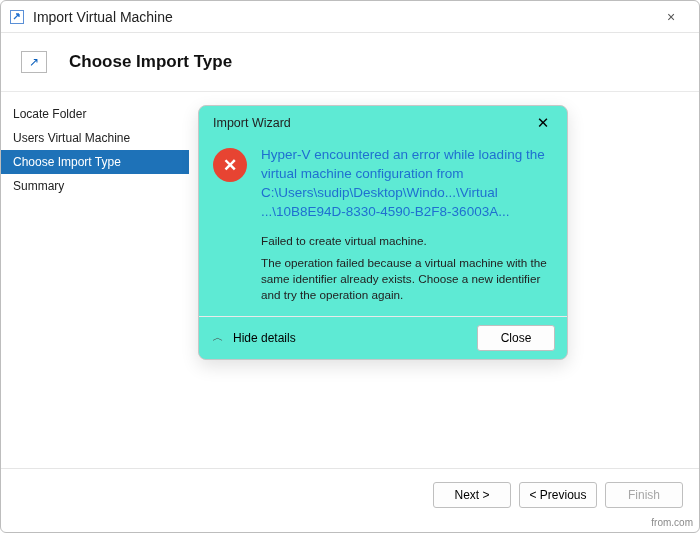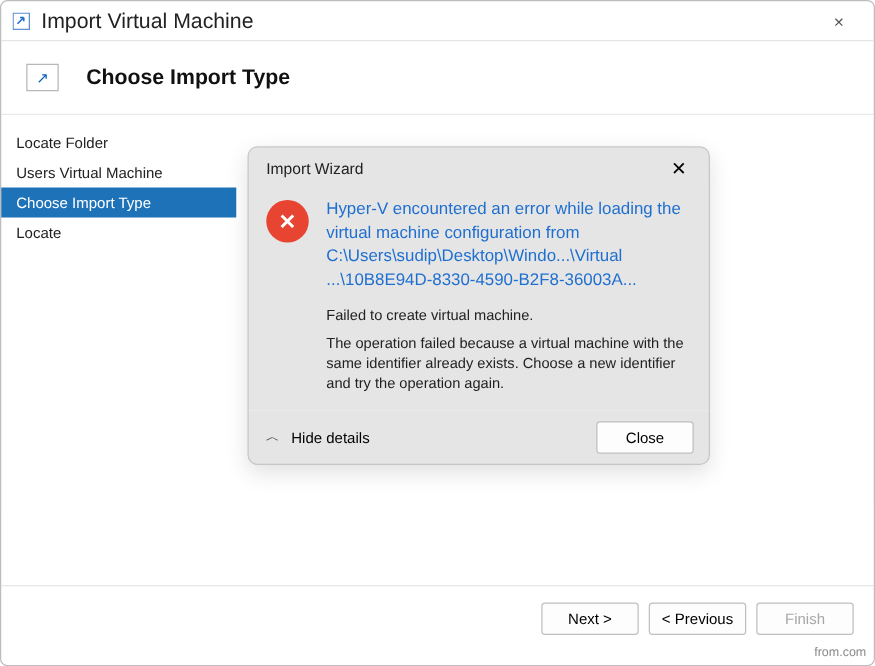--- a/index.html
+++ b/index.html
@@ -1,37 +1,37 @@
 <!DOCTYPE html>
 <html><head>
   <meta charset="utf-8">
   <style>
     * { box-sizing: border-box; margin: 0; padding: 0; }
     html, body { width: 700px; height: 533px; font-family: "Segoe UI", Arial, sans-serif; font-size: 12px; color: #000; background: #fff; overflow: hidden; }
     .outer { width: 700px; height: 533px; border: 1px solid #bdbdbd; background: #fff; position: relative; border-radius: 6px; }
     .titlebar { height: 32px; display: flex; align-items: center; padding: 0 8px; border-bottom: 1px solid #e5e5e5; }
     .titlebar .ticon { width: 16px; height: 16px; display: flex; align-items: center; justify-content: center; margin-right: 8px; }
-    .titlebar .ttext { flex: 1; font-size: 17px; color: #222; }
+    .titlebar .ttext { flex: 1; font-size: 14px; color: #222; }
     .titlebar .tclose { width: 40px; text-align: center; font-size: 14px; color: #555; cursor: pointer; }
     .header { padding: 18px 20px; display: flex; align-items: center; gap: 22px; border-bottom: 1px solid #e9e9e9; }
     .header .hicon { width: 26px; height: 22px; border: 1px solid #b8b8b8; background: #fff; display: flex; align-items: center; justify-content: center; color: #0a5fbd; font-size: 12px; }
     .header .htitle { font-size: 17px; font-weight: 700; color: #111; }
     .body { display: flex; height: 376px; }
     .sidebar { width: 188px; padding: 10px 0; border-right: none; }
     .sidebar-item { padding: 5px 12px; font-size: 12px; color: #222; cursor: pointer; }
     .sidebar-item.selected { background: #1e72b8; color: #fff; }
     .main { flex: 1; position: relative; }
     .footer { height: 52px; border-top: 1px solid #e5e5e5; display: flex; align-items: center; justify-content: flex-end; gap: 8px; padding: 0 16px; }
     .footer button { min-width: 78px; height: 26px; font-size: 12px; border: 1px solid #bfbfbf; background: #fdfdfd; border-radius: 3px; cursor: pointer; }
     .footer button:disabled { color: #a7a7a7; cursor: default; }
     .watermark { position: absolute; top: 254px; left: 300px; color: #b8c5cf; font-size: 13px; font-weight: 600; z-index: 0; pointer-events: none; display:flex; align-items:center; gap:4px;}
     .attribution { position: absolute; right: 6px; bottom: 4px; font-size: 10px; color: #8a8a8a; }
 
     
-    .dialog { position: absolute; top: 116px; left: 197px; width: 370px; background: #e5e5e5; border: 1px solid #c7c7c7; border-radius: 8px; box-shadow: 0 6px 18px rgba(0,0,0,0.12); z-index: 2; }
+    .dialog { position: absolute; top: 104px; left: 197px; width: 370px; background: #5eead4; border: 1px solid #c7c7c7; border-radius: 8px; box-shadow: 0 6px 18px rgba(0,0,0,0.12); z-index: 2; }
     .dlg-title { display: flex; align-items: center; padding: 8px 12px 8px 14px; }
     .dlg-title-text { flex: 1; font-size: 12.5px; color: #222; }
     .dlg-close { width: 24px; text-align: center; font-size: 15px; cursor: pointer; }
     .dlg-body { padding: 6px 14px 12px 14px; }
     .dlg-row { display: flex; gap: 14px; align-items: flex-start; }
     .err-circle { width: 34px; height: 34px; min-width: 34px; border-radius: 50%; background: #e74432; color: #fff; display: flex; align-items: center; justify-content: center; font-size: 17px; font-weight: bold; margin-top: 2px;}
     .err-msg { color: #1f6fd0; font-size: 13.5px; line-height: 1.4; }
     .err-sub { margin: 12px 0 0 48px; font-size: 11.7px; color: #222; }
     .err-detail { margin: 8px 0 0 48px; font-size: 11.7px; color: #222; line-height: 1.4; }
     .dlg-footer { border-top: 1px solid #eaeaea; padding: 8px 12px; display: flex; align-items: center; justify-content: space-between; }
@@ -58,21 +58,21 @@
   <div class="header">
     <span class="hicon">↗</span>
     <span class="htitle">Choose Import Type</span>
   </div>
 
   <div class="body">
     <div class="sidebar">
       <div class="sidebar-item">Locate Folder</div>
       <div class="sidebar-item">Users Virtual Machine</div>
       <div class="sidebar-item selected">Choose Import Type</div>
-      <div class="sidebar-item">Locate</div>
+      <div class="sidebar-item">Summary</div>
     </div>
     <div class="main"></div>
   </div>
 
   <div class="footer">
     <button>Next &gt;</button>
     <button>&lt; Previous</button>
     <button disabled="">Finish</button>
   </div>
 

